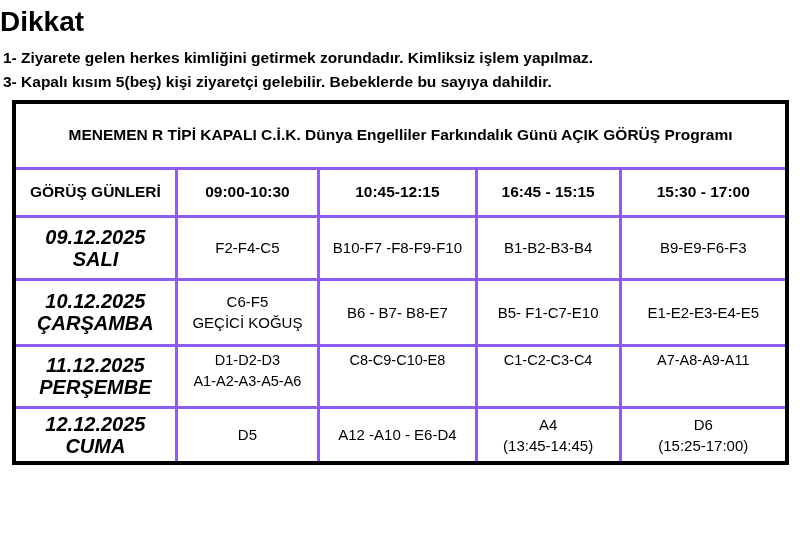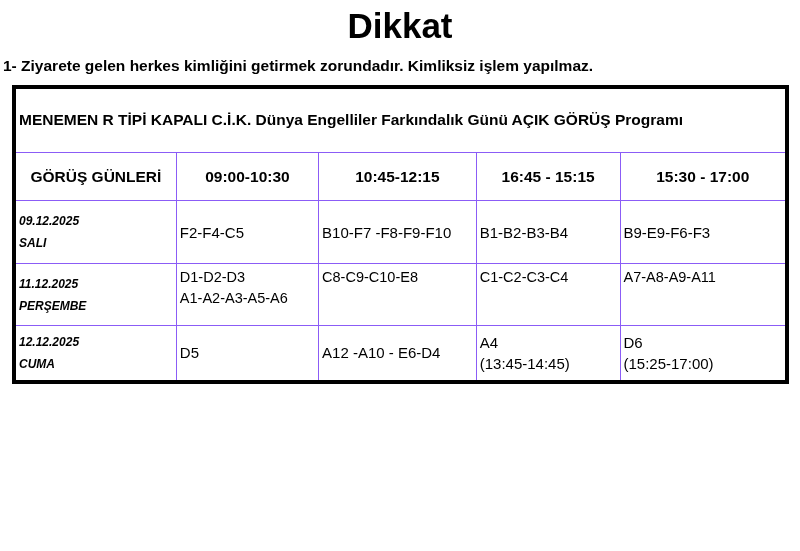--- a/index.html
+++ b/index.html
@@ -6,22 +6,22 @@
   html, body {
     width: 800px; height: 551px;
     background: #ffffff;
     font-family: "Liberation Sans", sans-serif;
     color: #000000;
     overflow: hidden;
   }
   .page { width: 800px; height: 551px; position: relative; }
 
   .doc-title {
-    text-align: center;
-    font-size: 35px;
+    text-align: left;
+    font-size: 28px;
     font-weight: bold;
     padding-top: 6px;
     letter-spacing: 0px;
   }
 
   .notes {
     margin: 8px 0 0 3px;
   }
   .note-line {
     font-size: 15.5px;
@@ -31,41 +31,42 @@
   }
 
   table.schedule {
     border-collapse: collapse;
     table-layout: fixed;
     width: 777px;
     margin: 7px 0 0 12px;
     border: 4px solid #000000;
   }
   table.schedule td, table.schedule th {
-    border: 1px solid #8b5cf6;
+    border: 3px solid #8b5cf6;
+    text-align: center;
     vertical-align: middle;
     padding: 2px 3px;
     white-space: pre-line;
     overflow: hidden;
   }
 
   tr.title-row td {
     height: 66px;
     font-size: 15.5px;
     font-weight: bold;
   }
   tr.header-row th {
     height: 48px;
     font-size: 15.5px;
     font-weight: bold;
   }
   td.date-cell {
     font-weight: bold;
     font-style: italic;
-    font-size: 12px;
+    font-size: 20px;
     line-height: 22px;
   }
   td.slot-cell {
     font-size: 15px;
     line-height: 21px;
   }
   tr.row-sali  td { height: 63px; }
   tr.row-carsamba td { height: 66px; }
   tr.row-persembe td { height: 62px; }
   tr.row-persembe td.slot-cell { vertical-align: top; padding-top: 3px; font-size: 14.5px; }
@@ -73,20 +74,21 @@
 </style>
 </head>
 <body>
 
 <div class="page">
 
   <div class="doc-title">Dikkat</div>
 
   <div class="notes">
     <div class="note-line">1- Ziyarete gelen herkes kimliğini getirmek zorundadır. Kimliksiz işlem yapılmaz.</div>
+    <div class="note-line">3- Kapalı kısım 5(beş) kişi ziyaretçi gelebilir. Bebeklerde bu sayıya dahildir.</div>
   </div>
 
   <table class="schedule">
     <colgroup>
       <col style="width:21%">
       <col style="width:18.4%">
       <col style="width:20.4%">
       <col style="width:18.6%">
       <col style="width:21.6%">
     </colgroup>
@@ -103,20 +105,28 @@
       </tr>
 
       <tr class="row-sali">
         <td class="date-cell"><span>09.12.2025</span><br><span>SALI</span></td>
         <td class="slot-cell">F2-F4-C5</td>
         <td class="slot-cell">B10-F7 -F8-F9-F10</td>
         <td class="slot-cell">B1-B2-B3-B4</td>
         <td class="slot-cell">B9-E9-F6-F3</td>
       </tr>
 
+      <tr class="row-carsamba">
+        <td class="date-cell"><span>10.12.2025</span><br><span>ÇARŞAMBA</span></td>
+        <td class="slot-cell">C6-F5
+GEÇİCİ KOĞUŞ</td>
+        <td class="slot-cell">B6 - B7- B8-E7</td>
+        <td class="slot-cell">B5- F1-C7-E10</td>
+        <td class="slot-cell">E1-E2-E3-E4-E5</td>
+      </tr>
 
       <tr class="row-persembe">
         <td class="date-cell"><span>11.12.2025</span><br><span>PERŞEMBE</span></td>
         <td class="slot-cell">D1-D2-D3
 A1-A2-A3-A5-A6</td>
         <td class="slot-cell">C8-C9-C10-E8</td>
         <td class="slot-cell">C1-C2-C3-C4</td>
         <td class="slot-cell">A7-A8-A9-A11</td>
       </tr>
 

